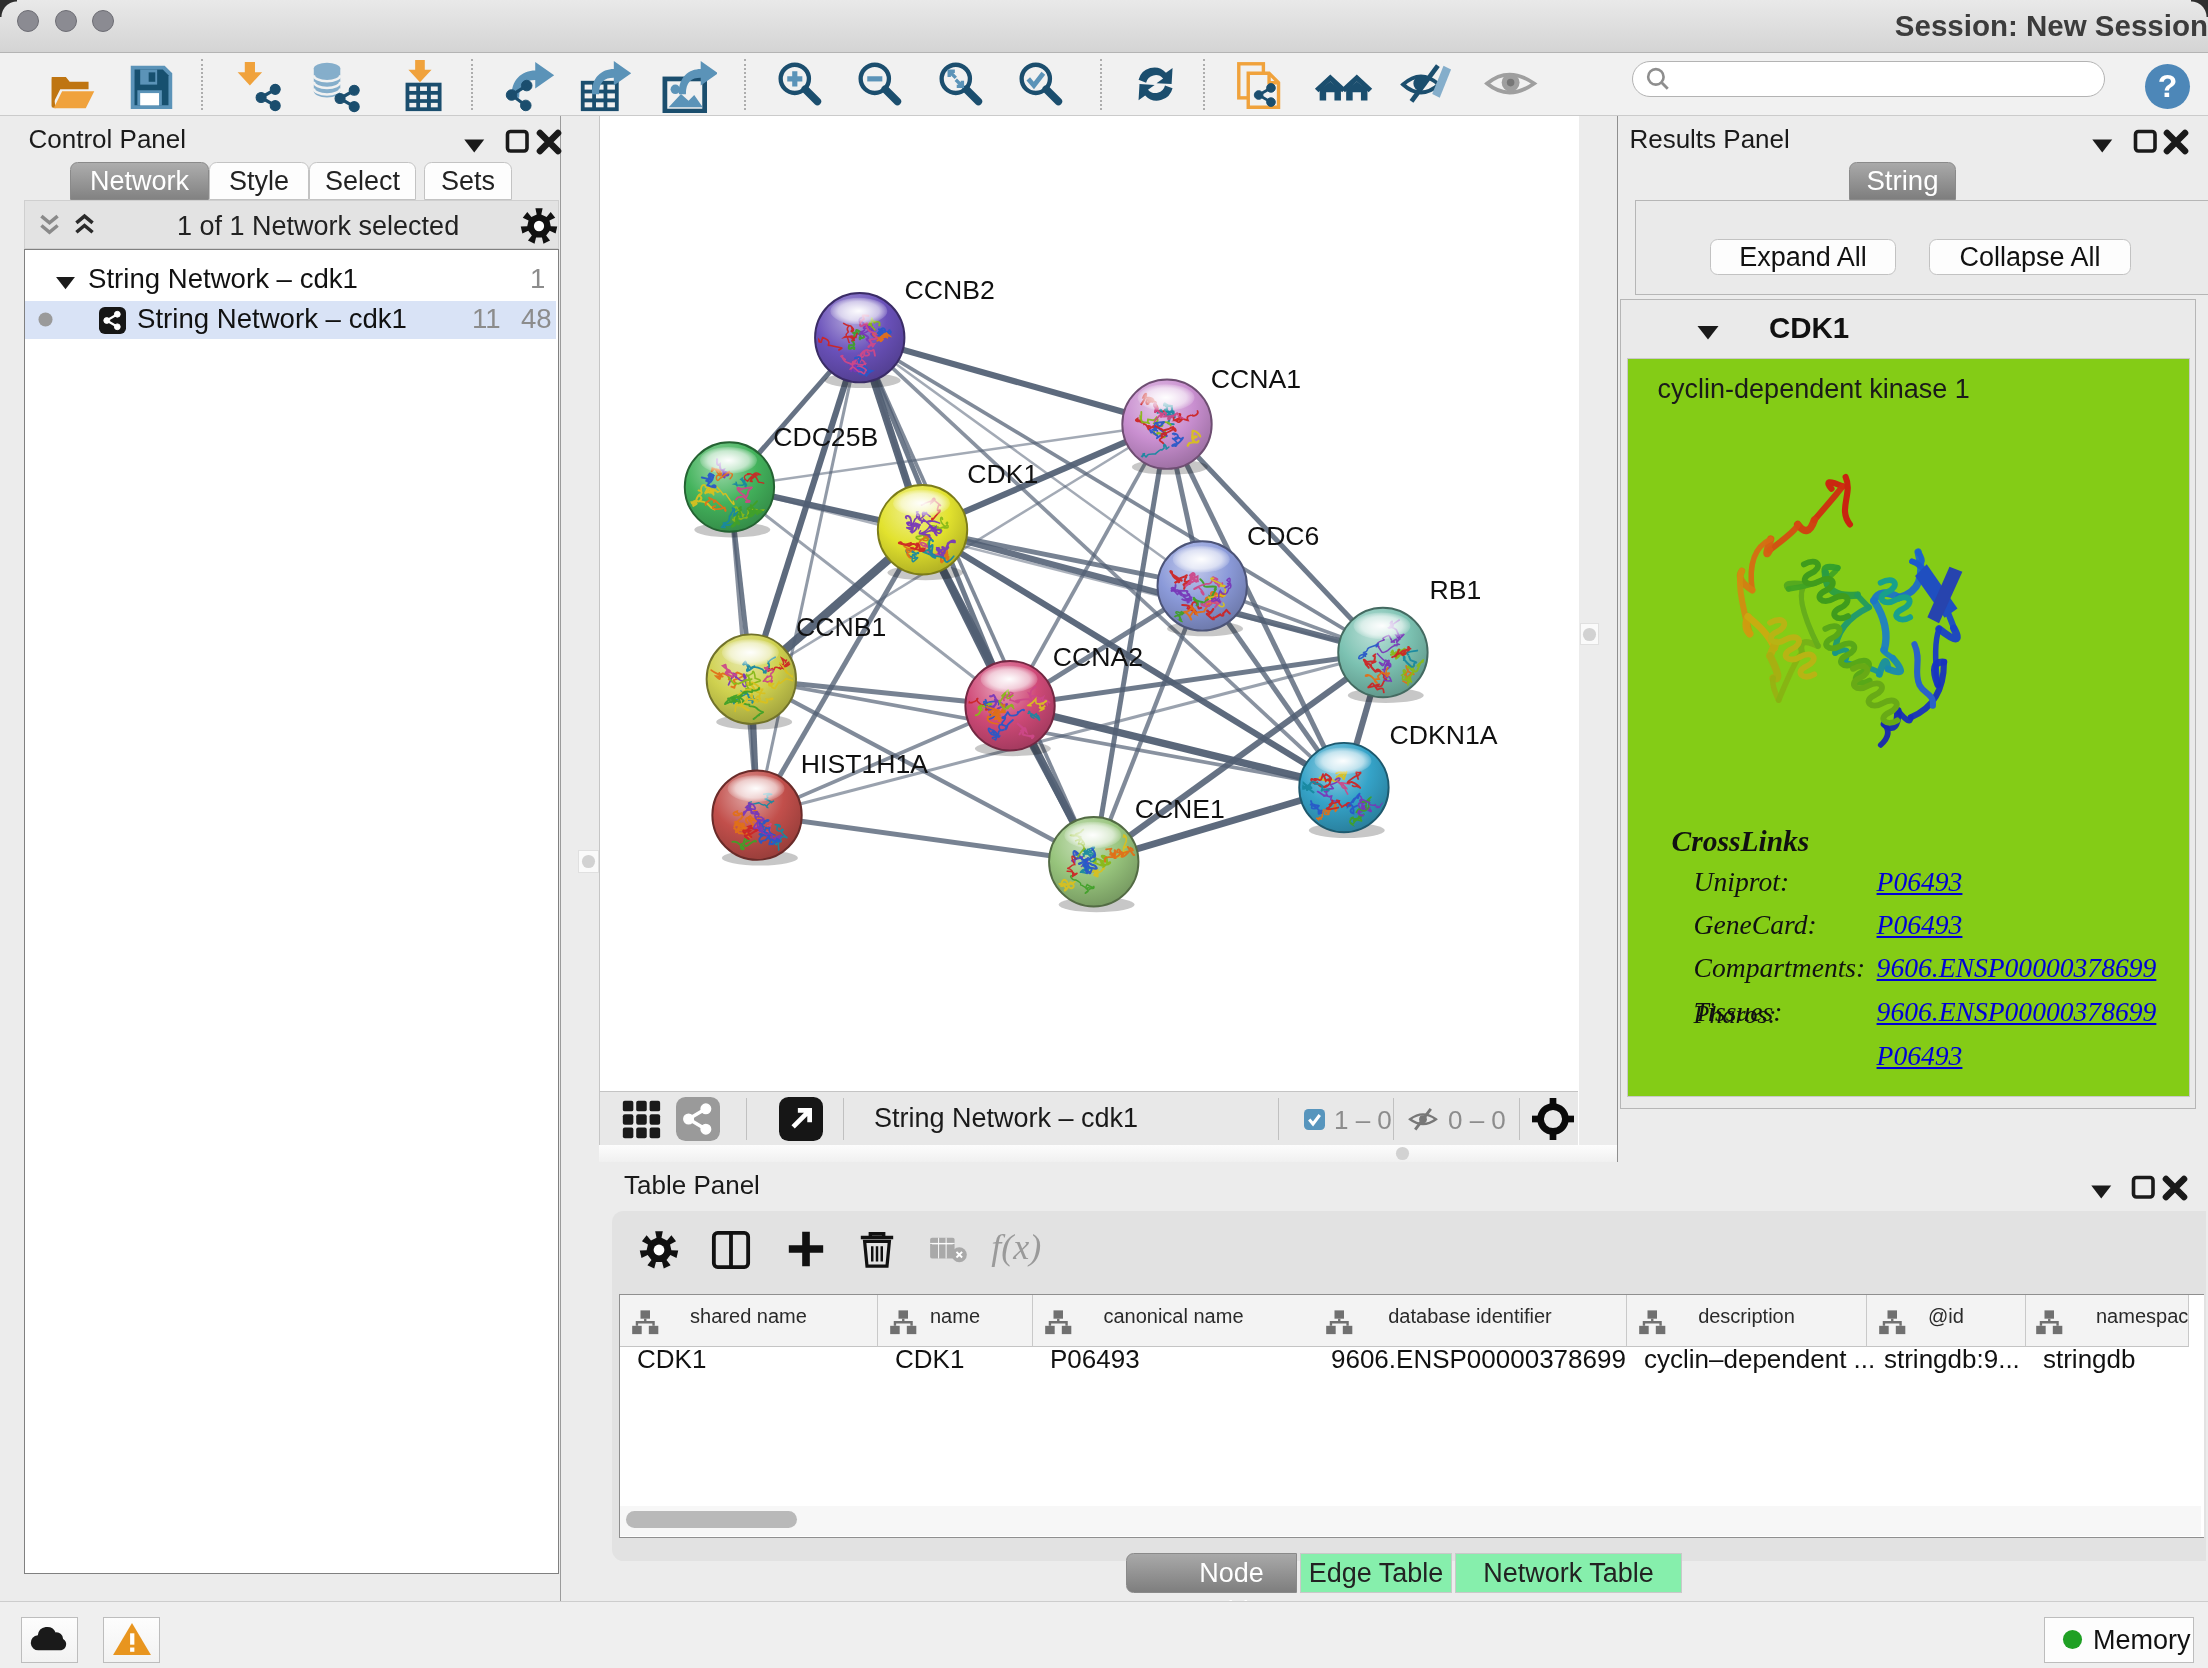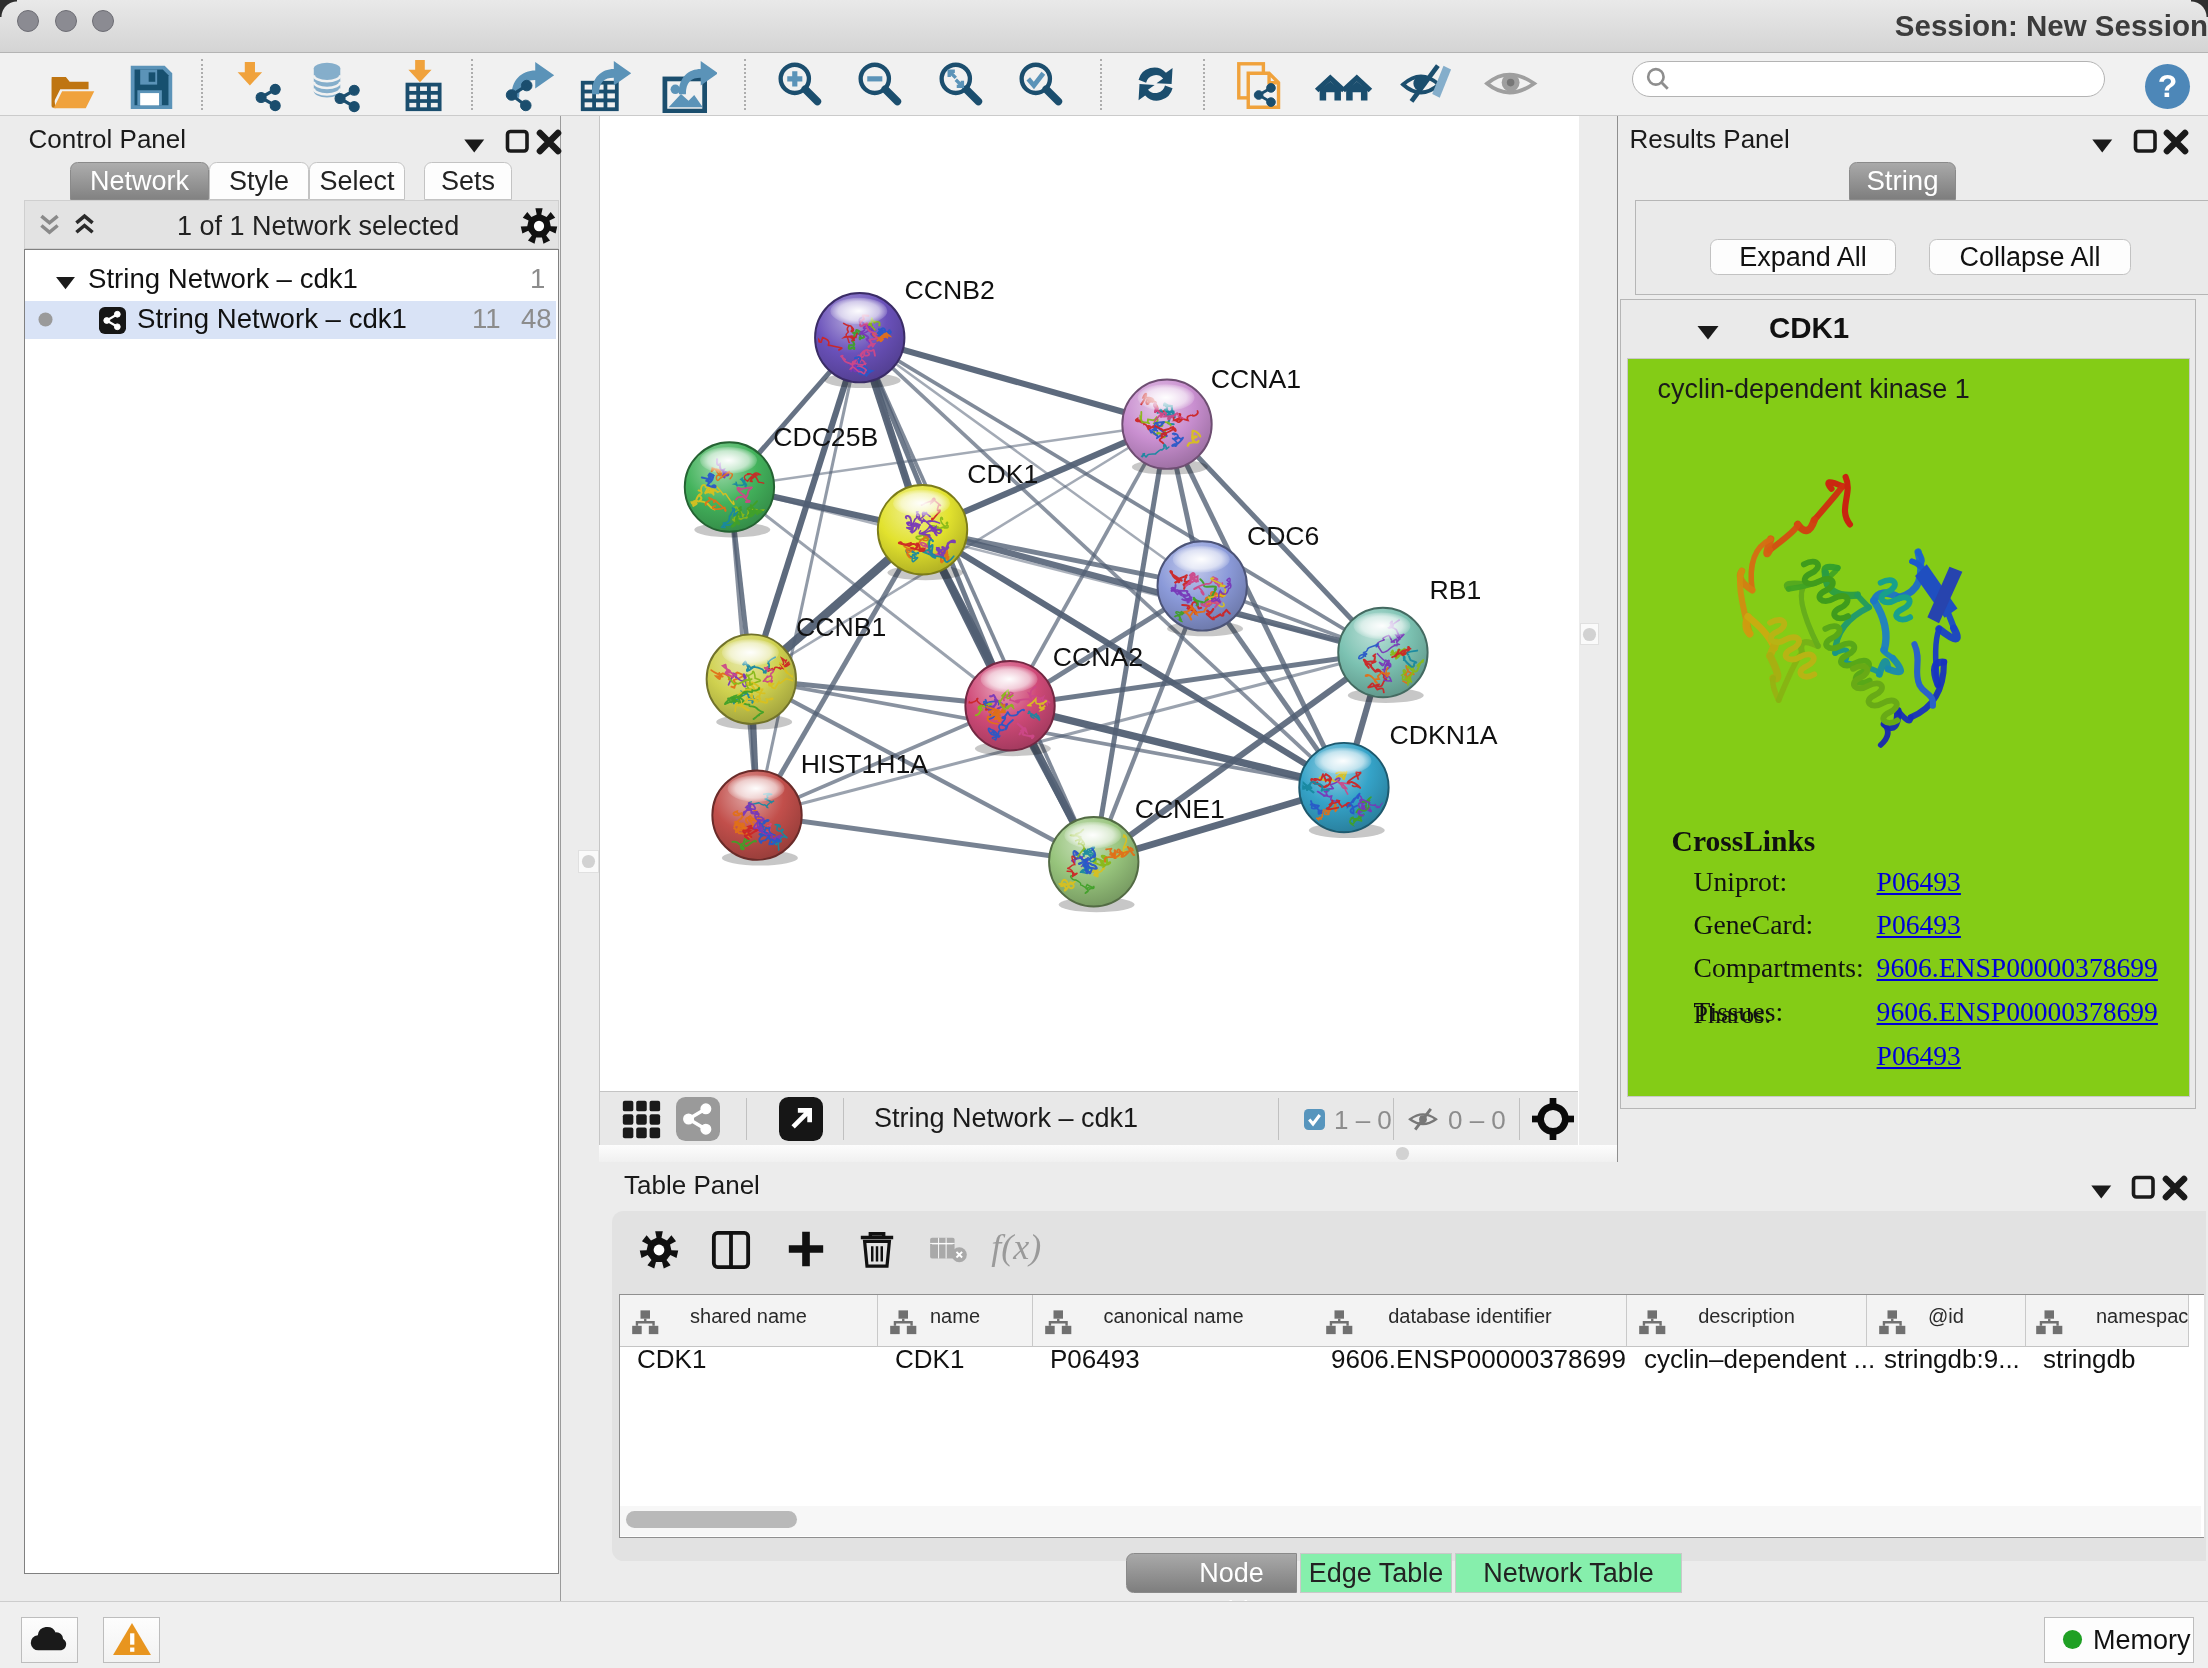--- a/index.html
+++ b/index.html
@@ -32,21 +32,21 @@
 .netview { left:599px; top:116px; width:980px; height:1029px; background:#fff; border-left:1.9px solid #c6c6c6; }
 .netbar { position:absolute; left:0; top:975px; width:978px; height:54px; background:#e8e8e8;
   border-top:1.9px solid #c4c4c4; }
 .vsep { position:absolute; top:5.7px; height:42px; width:0; border-left:1.9px solid #c0c0c0; }
 .hsplitter { left:599px; top:1145px; width:1609px; height:17px; background:linear-gradient(#fdfdfd,#f0f0f0); }
 .rsplit { left:1579px; top:116px; width:38px; height:1029px; background:#ececec; }
 .results { left:1617px; top:116px; width:592px; height:1046px; background:#ececec; border-left:1.9px solid #8f8f8f; }
 .rbox { position:absolute; border:1.9px solid #b6b6b6; background:#eaeaea; }
 .btn { position:absolute; background:#fdfdfd; border:1.9px solid #c2c2c2; border-radius:7.6px;
   font-size:27px; color:#111; text-align:center; }
-.serif { font-family:"Liberation Serif", serif; }
+.serif { font-family:"Liberation Serif", serif;font-style:italic; }
 .link { color:#0000d8; text-decoration:underline; }
 .tablepanel { left:599px; top:1162px; width:1609px; height:438px; background:#ececec; }
 .tcontainer { position:absolute; left:13.3px; top:49px; width:1594px; height:350px;
   background:#e2e2e2; border-radius:11.4px 0 0 11.4px; }
 .tbl { position:absolute; left:6.7px; top:83px; width:1585px; height:244px; background:#fff;
   border:1.9px solid #8f8f8f; border-right:none; }
 .th { position:absolute; top:0; height:52px; background:#f3f3f3; border-right:1.9px solid #c9c9c9; border-bottom:1.9px solid #c4c4c4;
   font-size:20px; color:#2a2a2a; text-align:center; line-height:42px; }
 .td { position:absolute; top:44px; height:40px; font-size:26px; color:#111; line-height:40px; }
 .btab { position:absolute; top:391px; height:40px; background:#86efac; border:1px solid #c9c9c9;
@@ -231,21 +231,21 @@
       <path d="M3 6 h14 l-7 9 z" fill="#1a1a1a"></path>
     </svg>
     <svg class="abs" style="left:503px;top:11.4px" width="30" height="30" viewBox="0 0 20 20">
       <rect x="3" y="3" width="13" height="13" fill="none" stroke="#1a1a1a" stroke-width="2.4" rx="2"></rect>
     </svg>
     <svg class="abs" style="left:534px;top:11.4px" width="30" height="30" viewBox="0 0 20 20">
       <path d="M4 4 L16 16 M16 4 L4 16" stroke="#1a1a1a" stroke-width="4.4" stroke-linecap="round"></path>
     </svg>
     <div class="tab tabsel" style="left:70px;width:139px">Network</div>
     <div class="tab " style="left:209px;width:100px">Style</div>
-    <div class="tab " style="left:309px;width:96px">Select</div>
+    <div class="tab " style="left:309px;width:107px">Select</div>
     <div class="tab " style="left:424px;width:88px">Sets</div>
     <div class="abs cpbar">
       <svg class="abs" style="left:11.4px;top:11.4px" width="27" height="27" viewBox="0 0 20 20">
         <path d="M4 3 l6 5 6 -5 M4 10 l6 5 6 -5" stroke="#8a8a8a" stroke-width="2.6" fill="none"></path>
       </svg>
       <svg class="abs" style="left:46px;top:11.4px" width="27" height="27" viewBox="0 0 20 20">
         <path d="M4 8 l6 -5 6 5 M4 15 l6 -5 6 5" stroke="#2a2a2a" stroke-width="2.6" fill="none"></path>
       </svg>
       <div class="abs" style="left:152px;top:9.5px">1 of 1 Network selected</div>
       <div class="abs" style="left:495px;top:5.7px"><svg width="38" height="38" viewBox="0 0 40 40" style="">

